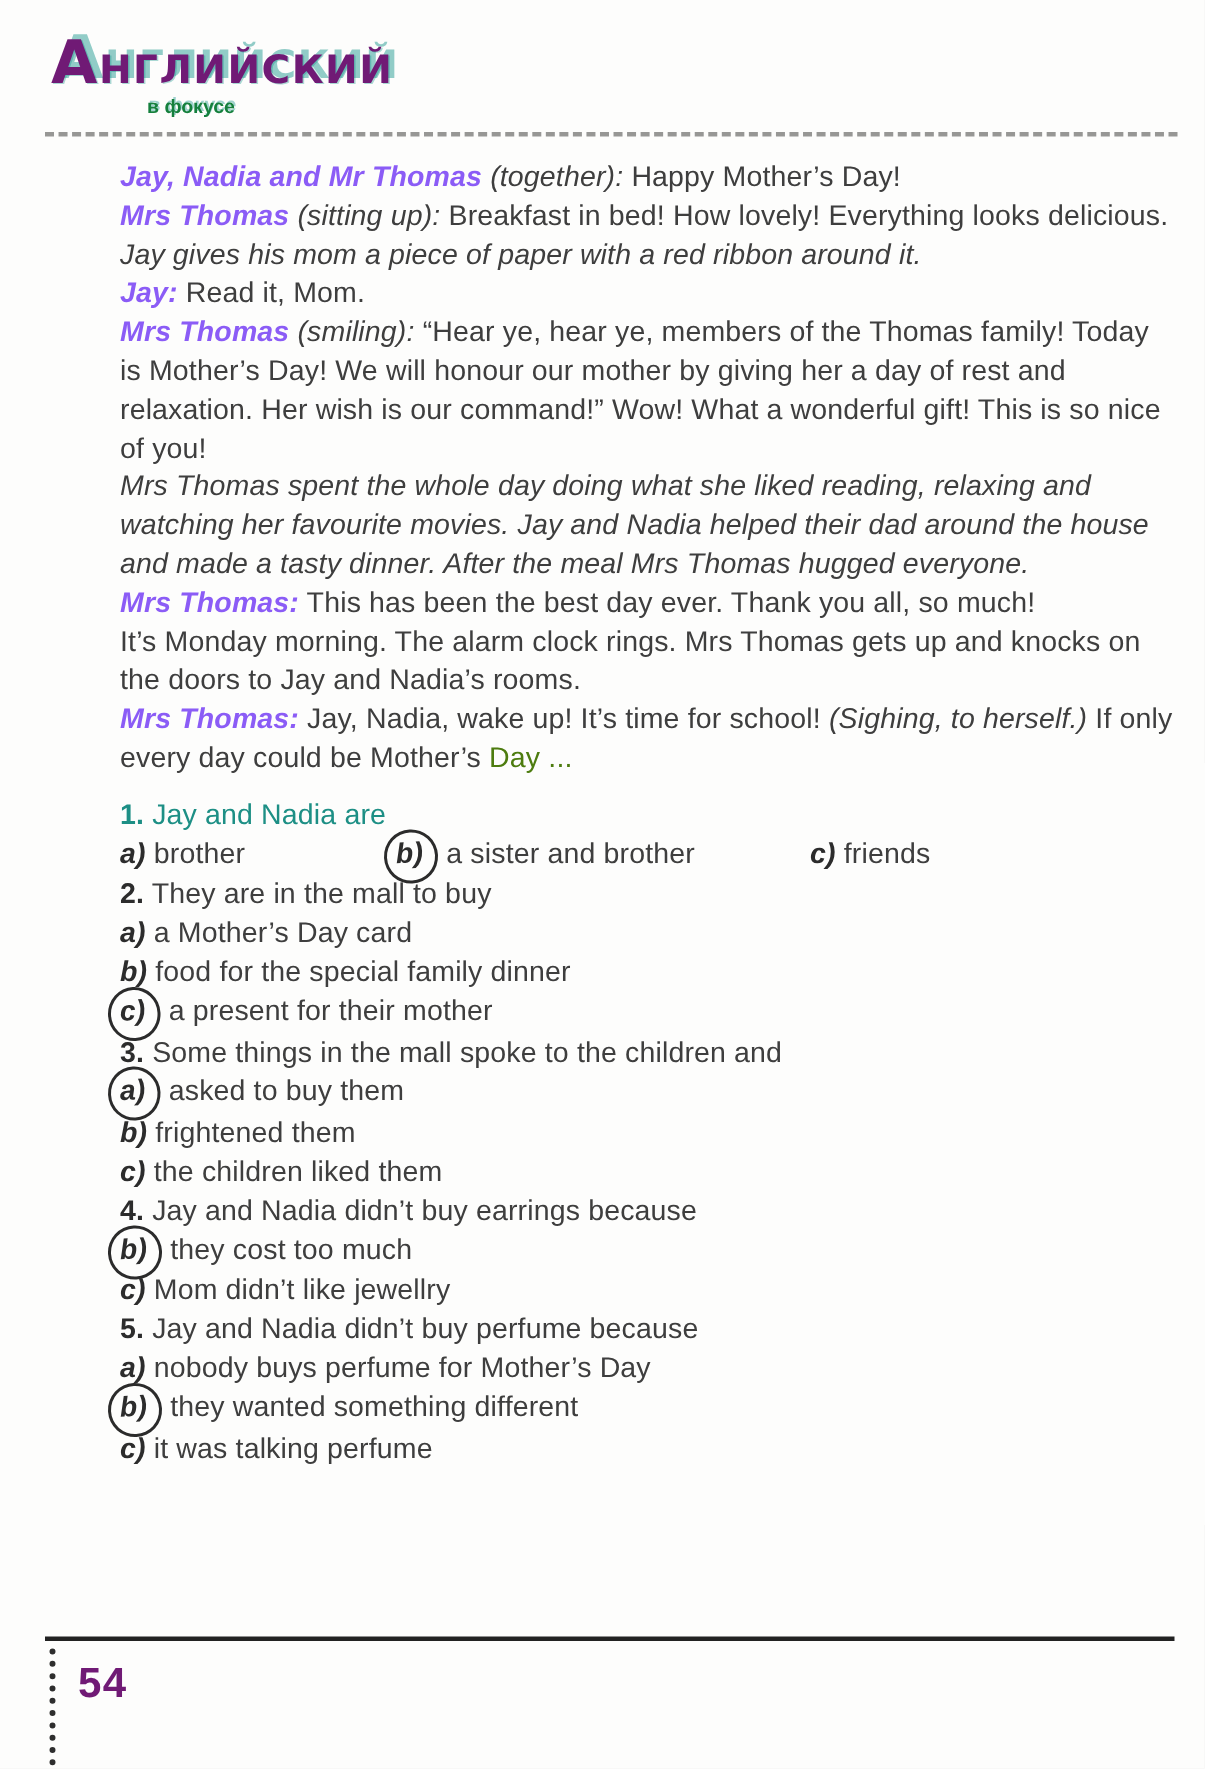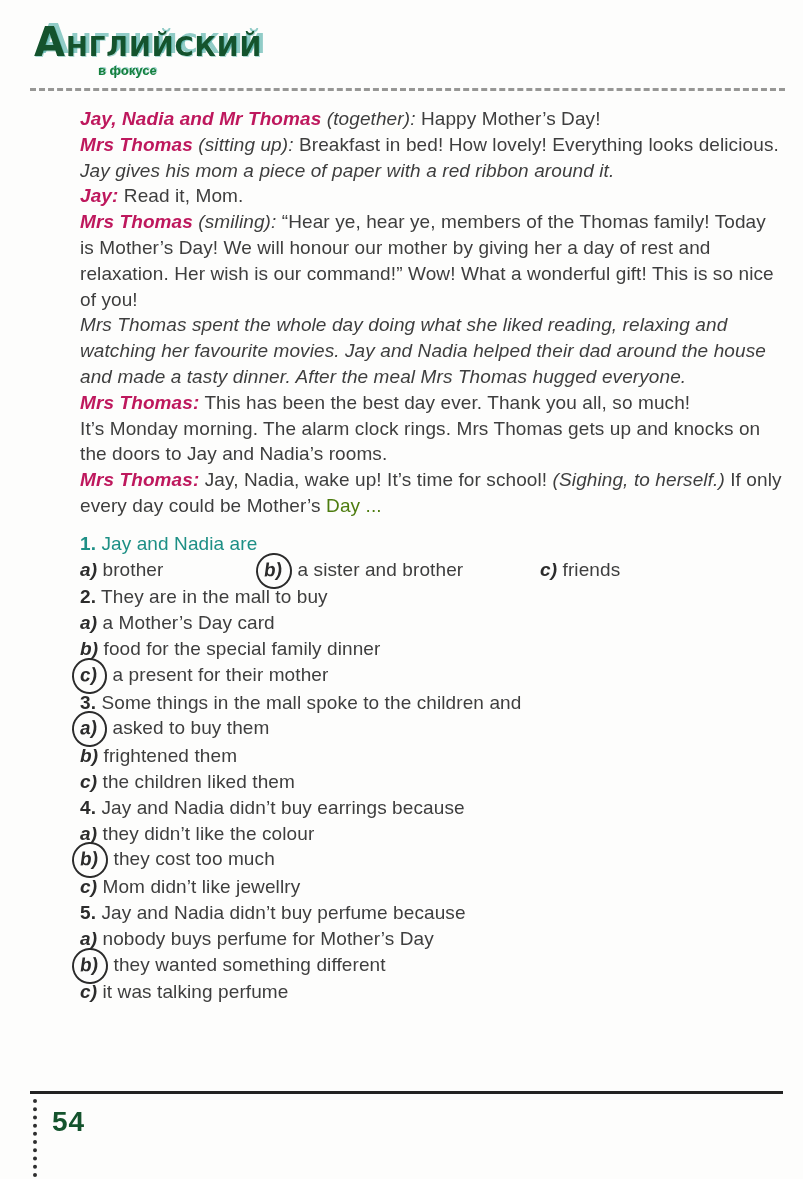--- a/index.html
+++ b/index.html
@@ -21,21 +21,21 @@
   .logo {
     position: absolute; left: 34px; top: 22px;
     color: #0e9187;
     line-height: 1;
   }
   .logo-main {
     font-size: 26px;
     font-weight: 800;
     letter-spacing: 1px;
     text-transform: uppercase;
-    color: #14532d;
+    color: #701a75;
     text-shadow: 4px -3px 0 rgba(14,145,135,0.45), 1px 1px 0 rgba(14,145,135,0.35);
     font-family: "DejaVu Sans", sans-serif;
   }
   .logo-main::first-letter { font-size: 40px; font-weight: 800; }
   .logo-sub {
     margin: 2px 0 0 64px;
     font-size: 13px;
     font-weight: bold;
     color: #15803d;
     text-shadow: 1px -1px 0 rgba(14,145,135,0.4);
@@ -45,21 +45,21 @@
     border-top: 3px dashed #979795;
   }
 
   
   .body-col {
     position: absolute; left: 80px; top: 106px; width: 704px;
     font-size: 19px; line-height: 25.8px; color: #3e3e3e;
     letter-spacing: 0.1px;
   }
   .body-col p { margin: 0; }
-  .speaker { font-weight: bold; font-style: italic; color: #be185d; }
+  .speaker { font-weight: bold; font-style: italic; color: #8b5cf6; }
   .direction { font-style: italic; }
   .narration { font-style: italic; }
   .teal { color: #4d7c0f; }
 
   
   .quiz { margin-top: 12px; }
   .q-title { margin: 0; }
   .q-num { font-weight: bold; color: #2c2c2c; }
   .q1 .q-num, .q1 .q-text { color: #1d8f85; }
   .opt-label { font-weight: bold; font-style: italic; color: #2c2c2c; display: inline-block; }
@@ -78,21 +78,21 @@
   .bottom-rule {
     position: absolute; left: 30px; top: 1091px; width: 753px; height: 0;
     border-top: 3px solid #222;
   }
   .dotted-edge {
     position: absolute; left: 33px; top: 1099px; height: 78px; width: 0;
     border-left: 4px dotted #2e2e2e;
   }
   .page-number {
     position: absolute; left: 52px; top: 1106px;
-    font-size: 28px; font-weight: bold; color: #14532d;
+    font-size: 28px; font-weight: bold; color: #701a75;
     letter-spacing: 1px;
   }
 </style>
 </head>
 <body>
 
 <div class="page">
 
   <div class="logo">
     <div class="logo-main">Английский</div>
@@ -134,21 +134,20 @@
 
       <div class="question">
         <p class="q-title"><span class="q-num">3.</span> <span class="q-text">Some things in the mall spoke to the children and</span></p>
         <p><span class="opt-label circled">a)</span> <span>asked to buy them</span></p>
         <p><span class="opt-label">b)</span> <span>frightened them</span></p>
         <p><span class="opt-label">c)</span> <span>the children liked them</span></p>
       </div>
 
       <div class="question">
         <p class="q-title"><span class="q-num">4.</span> <span class="q-text">Jay and Nadia didn’t buy earrings because</span></p>
-        <p><span class="opt-label">a)</span> <span>they didn’t like the colour</span></p>
         <p><span class="opt-label circled">b)</span> <span>they cost too much</span></p>
         <p><span class="opt-label">c)</span> <span>Mom didn’t like jewellry</span></p>
       </div>
 
       <div class="question">
         <p class="q-title"><span class="q-num">5.</span> <span class="q-text">Jay and Nadia didn’t buy perfume because</span></p>
         <p><span class="opt-label">a)</span> <span>nobody buys perfume for Mother’s Day</span></p>
         <p><span class="opt-label circled">b)</span> <span>they wanted something different</span></p>
         <p><span class="opt-label">c)</span> <span>it was talking perfume</span></p>
       </div>

